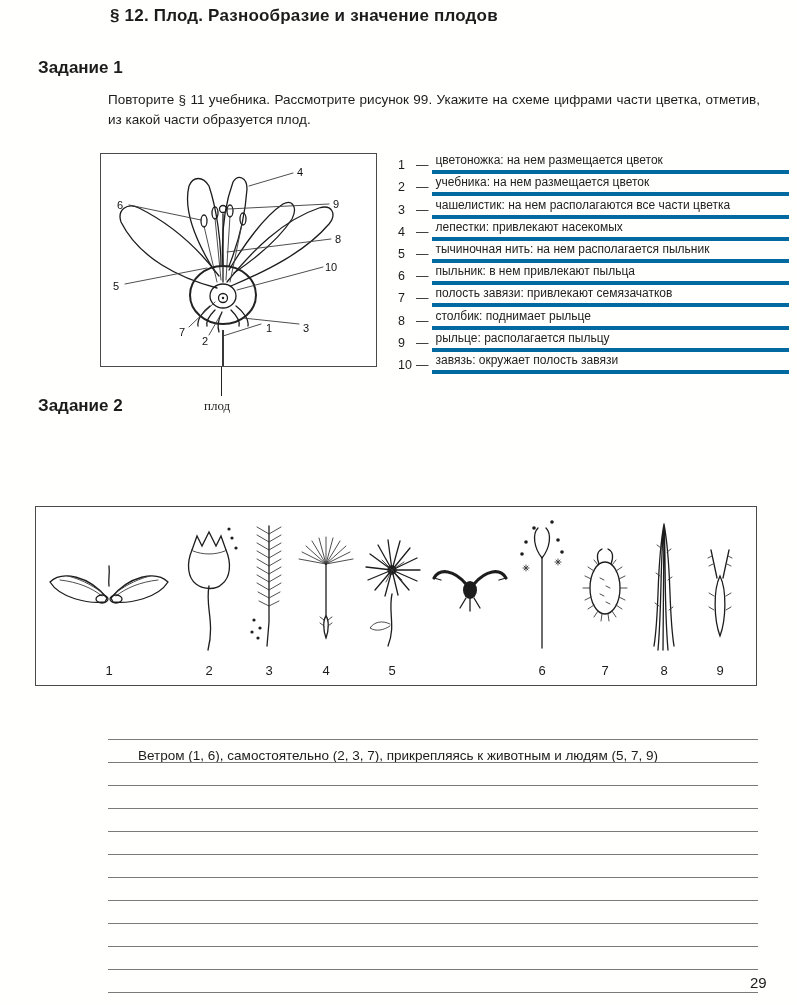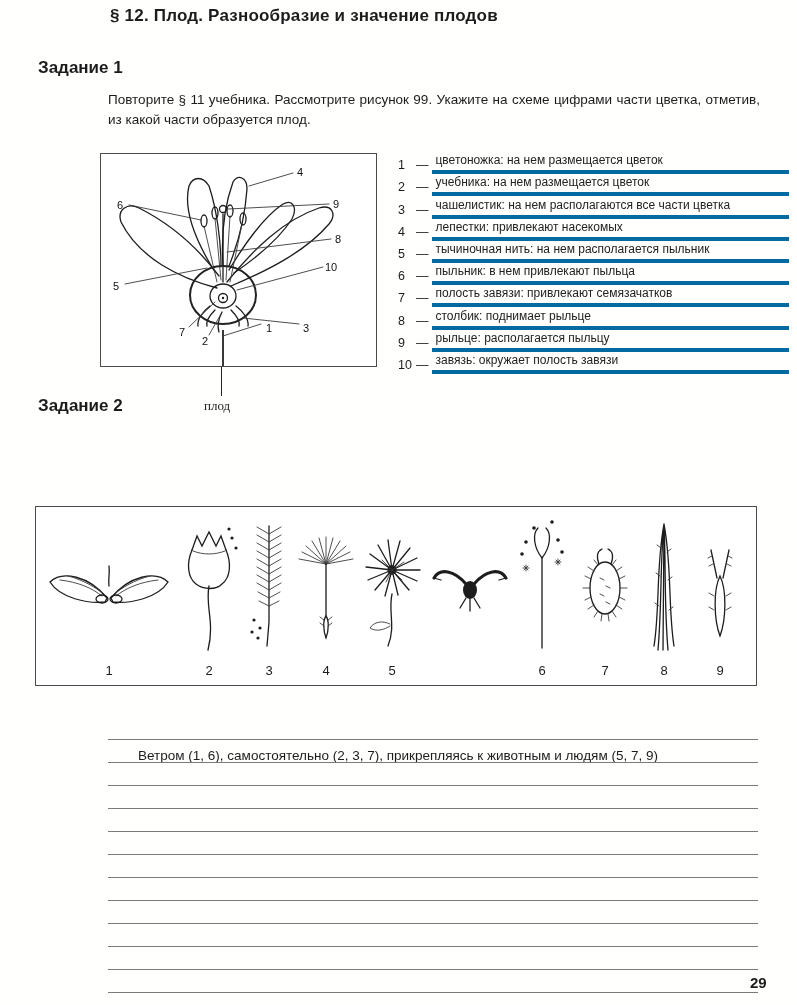--- a/index.html
+++ b/index.html
@@ -29,21 +29,21 @@
             display:flex;justify-content:space-between;align-items:stretch;padding:6px 8px;}
   .seed-cell{display:flex;flex-direction:column;justify-content:space-between;align-items:center;}
   .seed-draw{flex:1;display:flex;align-items:center;justify-content:center;}
   .seed-num{font-size:13px;line-height:16px;height:16px;}
 
   .answer-sentence{position:absolute;left:78px;top:700px;width:640px;text-align:center;font-size:13.5px;margin-top:48px;}
 
   .write-lines{position:absolute;left:108px;top:717px;width:650px;}
   .write-line{height:22px;border-bottom:1px solid #7a7a7a;}
 
-  .page-number{position:absolute;left:750px;top:974px;font-size:15px;font-weight:bold;}
+  .page-number{position:absolute;left:750px;top:974px;font-size:15px;font-weight:normal;}
 
   svg{display:block;}
   .ink{stroke:#1d1d1d;fill:none;stroke-width:1.3;stroke-linecap:round;}
   .ink-thin{stroke:#3a3a3a;fill:none;stroke-width:0.9;stroke-linecap:round;}
   .ink-fill{fill:#1d1d1d;stroke:none;}
   .num-text{font-family:"Liberation Sans",sans-serif;font-size:11px;fill:#111;}
 </style>
 </head>
 <body>
 

